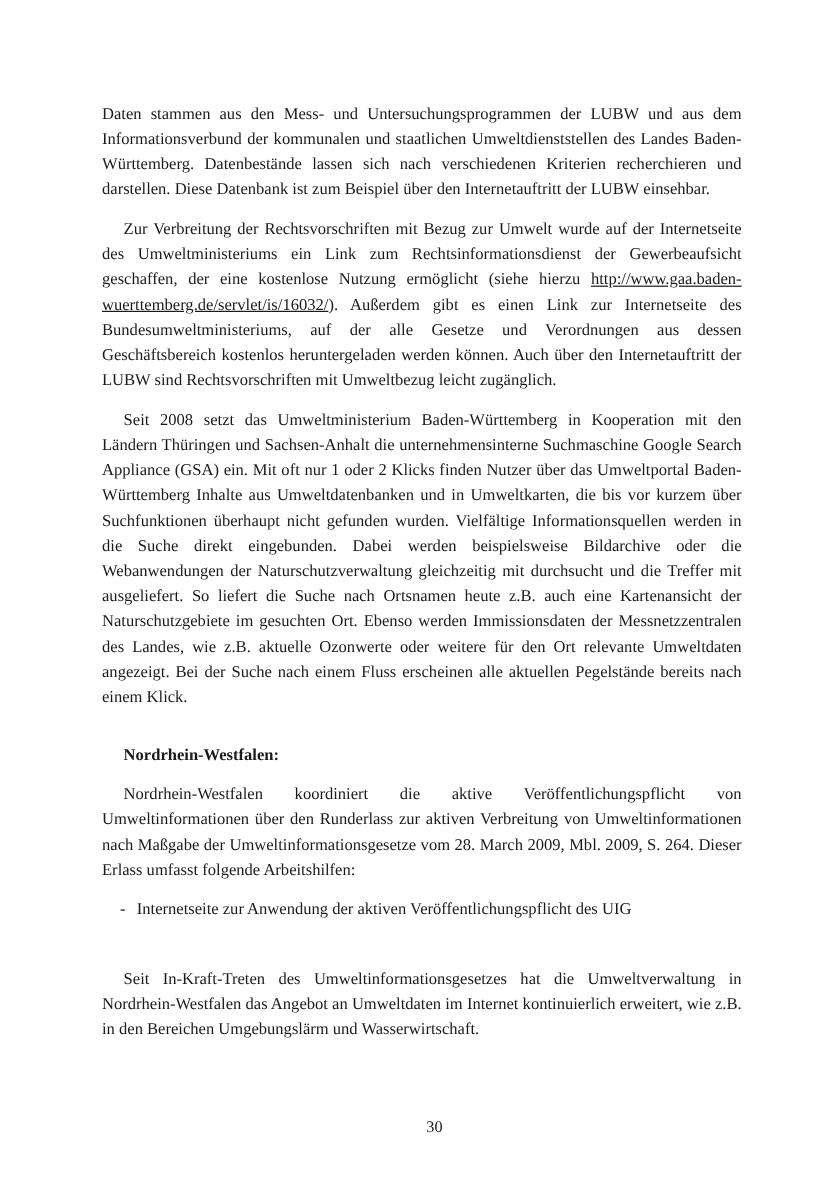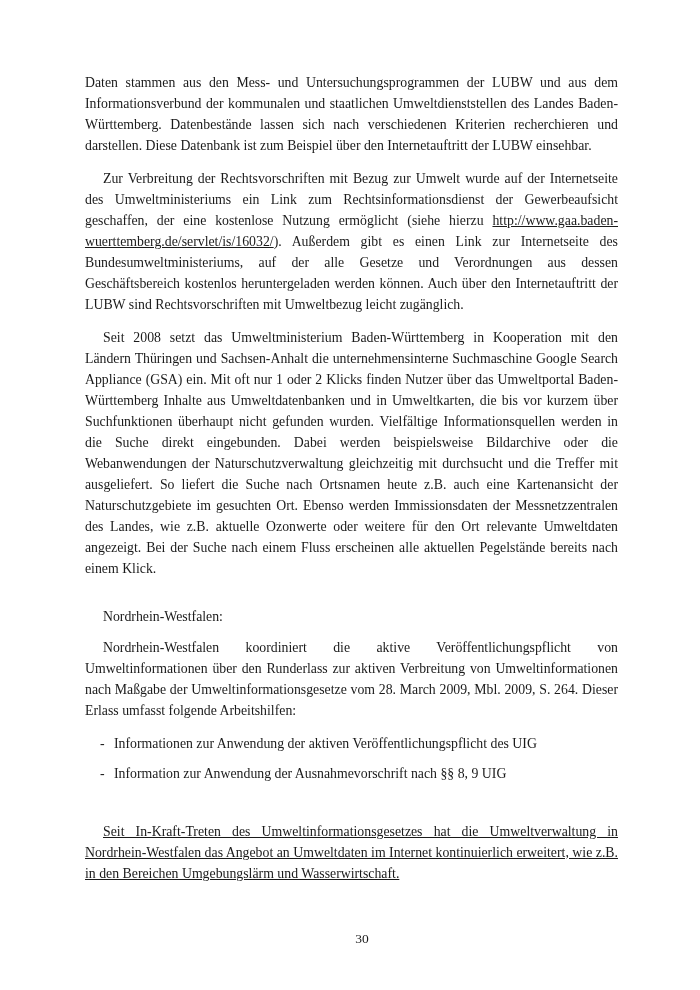--- a/index.html
+++ b/index.html
@@ -18,56 +18,55 @@
     line-height: 21px;
     overflow: hidden;
   }
   .content {
     position: absolute;
     left: 85px;
     top: 72px;
     width: 533px;
   }
   .para {
-    margin: 0 0 12px 0;
+    margin: 12px 0 12px 0;
     text-align: justify;
     text-justify: inter-word;
   }
   .para.indent {
     text-indent: 18px;
   }
   .doc-link {
     color: inherit;
     text-decoration: underline;
     word-break: break-word;
   }
   .section-heading {
     margin: 27px 0 10px 0;
     font-size: 13.8px;
-    font-weight: normal;
+    font-weight: bold;
     text-indent: 18px;
   }
   .dash-list {
     list-style: none;
     margin: 10px 0 0 0;
     padding: 0 0 0 15px;
   }
   .dash-list li {
     margin: 0 0 9px 0;
     padding-left: 14px;
     text-indent: -14px;
   }
   .dash-list .dash {
     display: inline-block;
     width: 14px;
     text-indent: 0;
   }
   .closing-para {
     margin-top: 37px;
-    text-decoration: underline;
   }
   .page-number {
     position: absolute;
     top: 928px;
     left: 12px;
     width: 100%;
     text-align: center;
     font-size: 13.5px;
   }
 </style>
@@ -81,22 +80,21 @@
 
     <p class="para indent"><span>Zur Verbreitung der Rechtsvorschriften mit Bezug zur Umwelt wurde auf der Internetseite des Umweltministeriums ein Link zum Rechtsinformationsdienst der Gewerbeaufsicht geschaffen, der eine kostenlose Nutzung ermöglicht (siehe hierzu </span><a href="#" class="doc-link">http://www.gaa.baden-wuerttemberg.de/servlet/is/16032/</a><span>). Außerdem gibt es einen Link zur Internetseite des Bundesumweltministeriums, auf der alle Gesetze und Verordnungen aus dessen Geschäftsbereich kostenlos heruntergeladen werden können. Auch über den Internetauftritt der LUBW sind Rechtsvorschriften mit Umweltbezug leicht zugänglich.</span></p>
 
     <p class="para indent">Seit 2008 setzt das Umweltministerium Baden-Württemberg in Kooperation mit den Ländern Thüringen und Sachsen-Anhalt die unternehmensinterne Suchmaschine Google Search Appliance (GSA) ein. Mit oft nur 1 oder 2 Klicks finden Nutzer über das Umweltportal Baden-Württemberg Inhalte aus Umweltdatenbanken und in Umweltkarten, die bis vor kurzem über Suchfunktionen überhaupt nicht gefunden wurden. Vielfältige Informationsquellen werden in die Suche direkt eingebunden. Dabei werden beispielsweise Bildarchive oder die Webanwendungen der Naturschutzverwaltung gleichzeitig mit durchsucht und die Treffer mit ausgeliefert. So liefert die Suche nach Ortsnamen heute z.B. auch eine Kartenansicht der Naturschutzgebiete im gesuchten Ort. Ebenso werden Immissionsdaten der Messnetzzentralen des Landes, wie z.B. aktuelle Ozonwerte oder weitere für den Ort relevante Umweltdaten angezeigt. Bei der Suche nach einem Fluss erscheinen alle aktuellen Pegelstände bereits nach einem Klick.</p>
 
     <h3 class="section-heading">Nordrhein-Westfalen:</h3>
 
     <p class="para indent">Nordrhein-Westfalen koordiniert die aktive Veröffentlichungspflicht von Umweltinformationen über den Runderlass zur aktiven Verbreitung von Umweltinformationen nach Maßgabe der Umweltinformationsgesetze vom 28. March 2009, Mbl. 2009, S. 264. Dieser Erlass umfasst folgende Arbeitshilfen:</p>
 
     <ul class="dash-list">
-      <li><span class="dash">-</span><span>Informationen zur Anwendung der aktiven Veröffentlichungspflicht des UIG</span></li>
-      <li><span class="dash">-</span><span>Information zur Anwendung der Ausnahmevorschrift nach §§ 8, 9 UIG</span></li>
+      <li><span class="dash">-</span><span>Internetseite zur Anwendung der aktiven Veröffentlichungspflicht des UIG</span></li>
     </ul>
 
     <p class="para indent closing-para">Seit In-Kraft-Treten des Umweltinformationsgesetzes hat die Umweltverwaltung in Nordrhein-Westfalen das Angebot an Umweltdaten im Internet kontinuierlich erweitert, wie z.B. in den Bereichen Umgebungslärm und Wasserwirtschaft.</p>
 
   </div>
 
   <div class="page-number">30</div>
 </div>
 
 </body></html>

